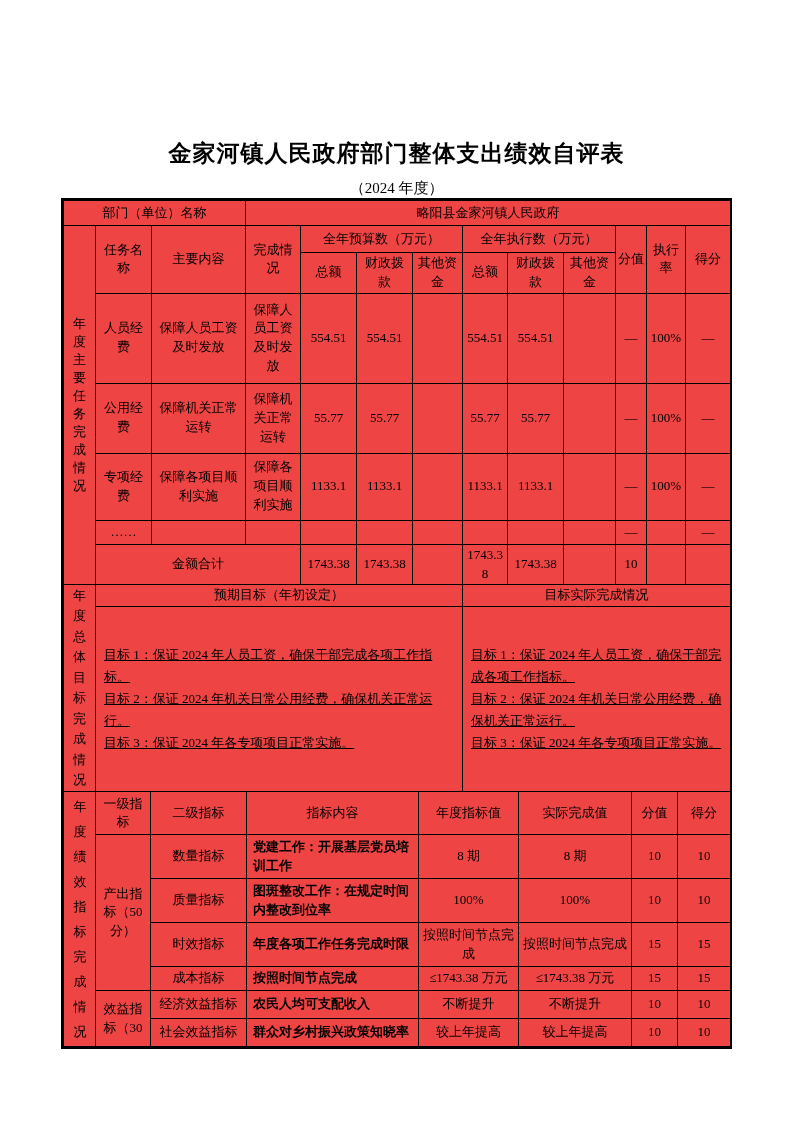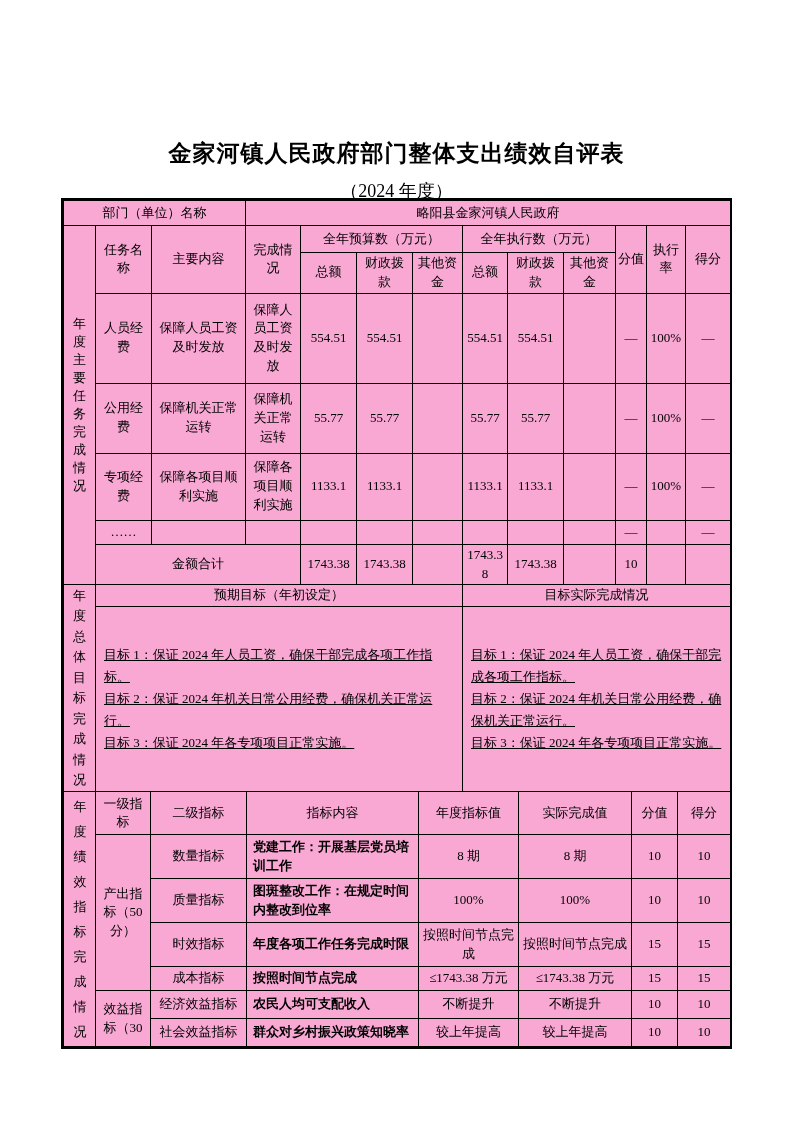--- a/index.html
+++ b/index.html
@@ -7,23 +7,23 @@
     width:793px;height:1122px;background:#ffffff;position:relative;
     font-family:"Liberation Serif","DejaVu Serif",serif;color:#000;
     -webkit-font-smoothing:antialiased;
   }
   .doc-title{
     position:absolute;top:138px;left:0;width:793px;text-align:center;
     font-size:23px;font-weight:bold;letter-spacing:1px;
     font-family:"Liberation Sans","DejaVu Sans",sans-serif;
   }
   .doc-subtitle{
-    position:absolute;top:179px;left:0;width:793px;text-align:center;font-size:18px;
+    position:absolute;top:179px;left:0;width:793px;text-align:center;font-size:15px;
   }
-  .sheet{position:absolute;left:61px;top:198px;width:667px;border:2px solid #000;background:#f9a8d4;}
+  .sheet{position:absolute;left:61px;top:198px;width:667px;border:2px solid #000;background:#ef4444;}
   table{border-collapse:collapse;table-layout:fixed;width:667px;font-size:13px;}
   .t2,.t3{margin-top:-1px;}
   td{border:1px solid #000;text-align:center;vertical-align:middle;
      padding:1px 2px;line-height:1.45;word-wrap:break-word;overflow:hidden;}
   .num{word-break:break-all;}
   .tl{text-align:left;padding:2px 6px;font-weight:bold;}
   .vcell{padding:0;}
   .vtxt{width:14px;margin:0 auto;word-break:break-all;text-align:center;}
   .v1{line-height:18px;}
   .v2{line-height:20.5px;}

